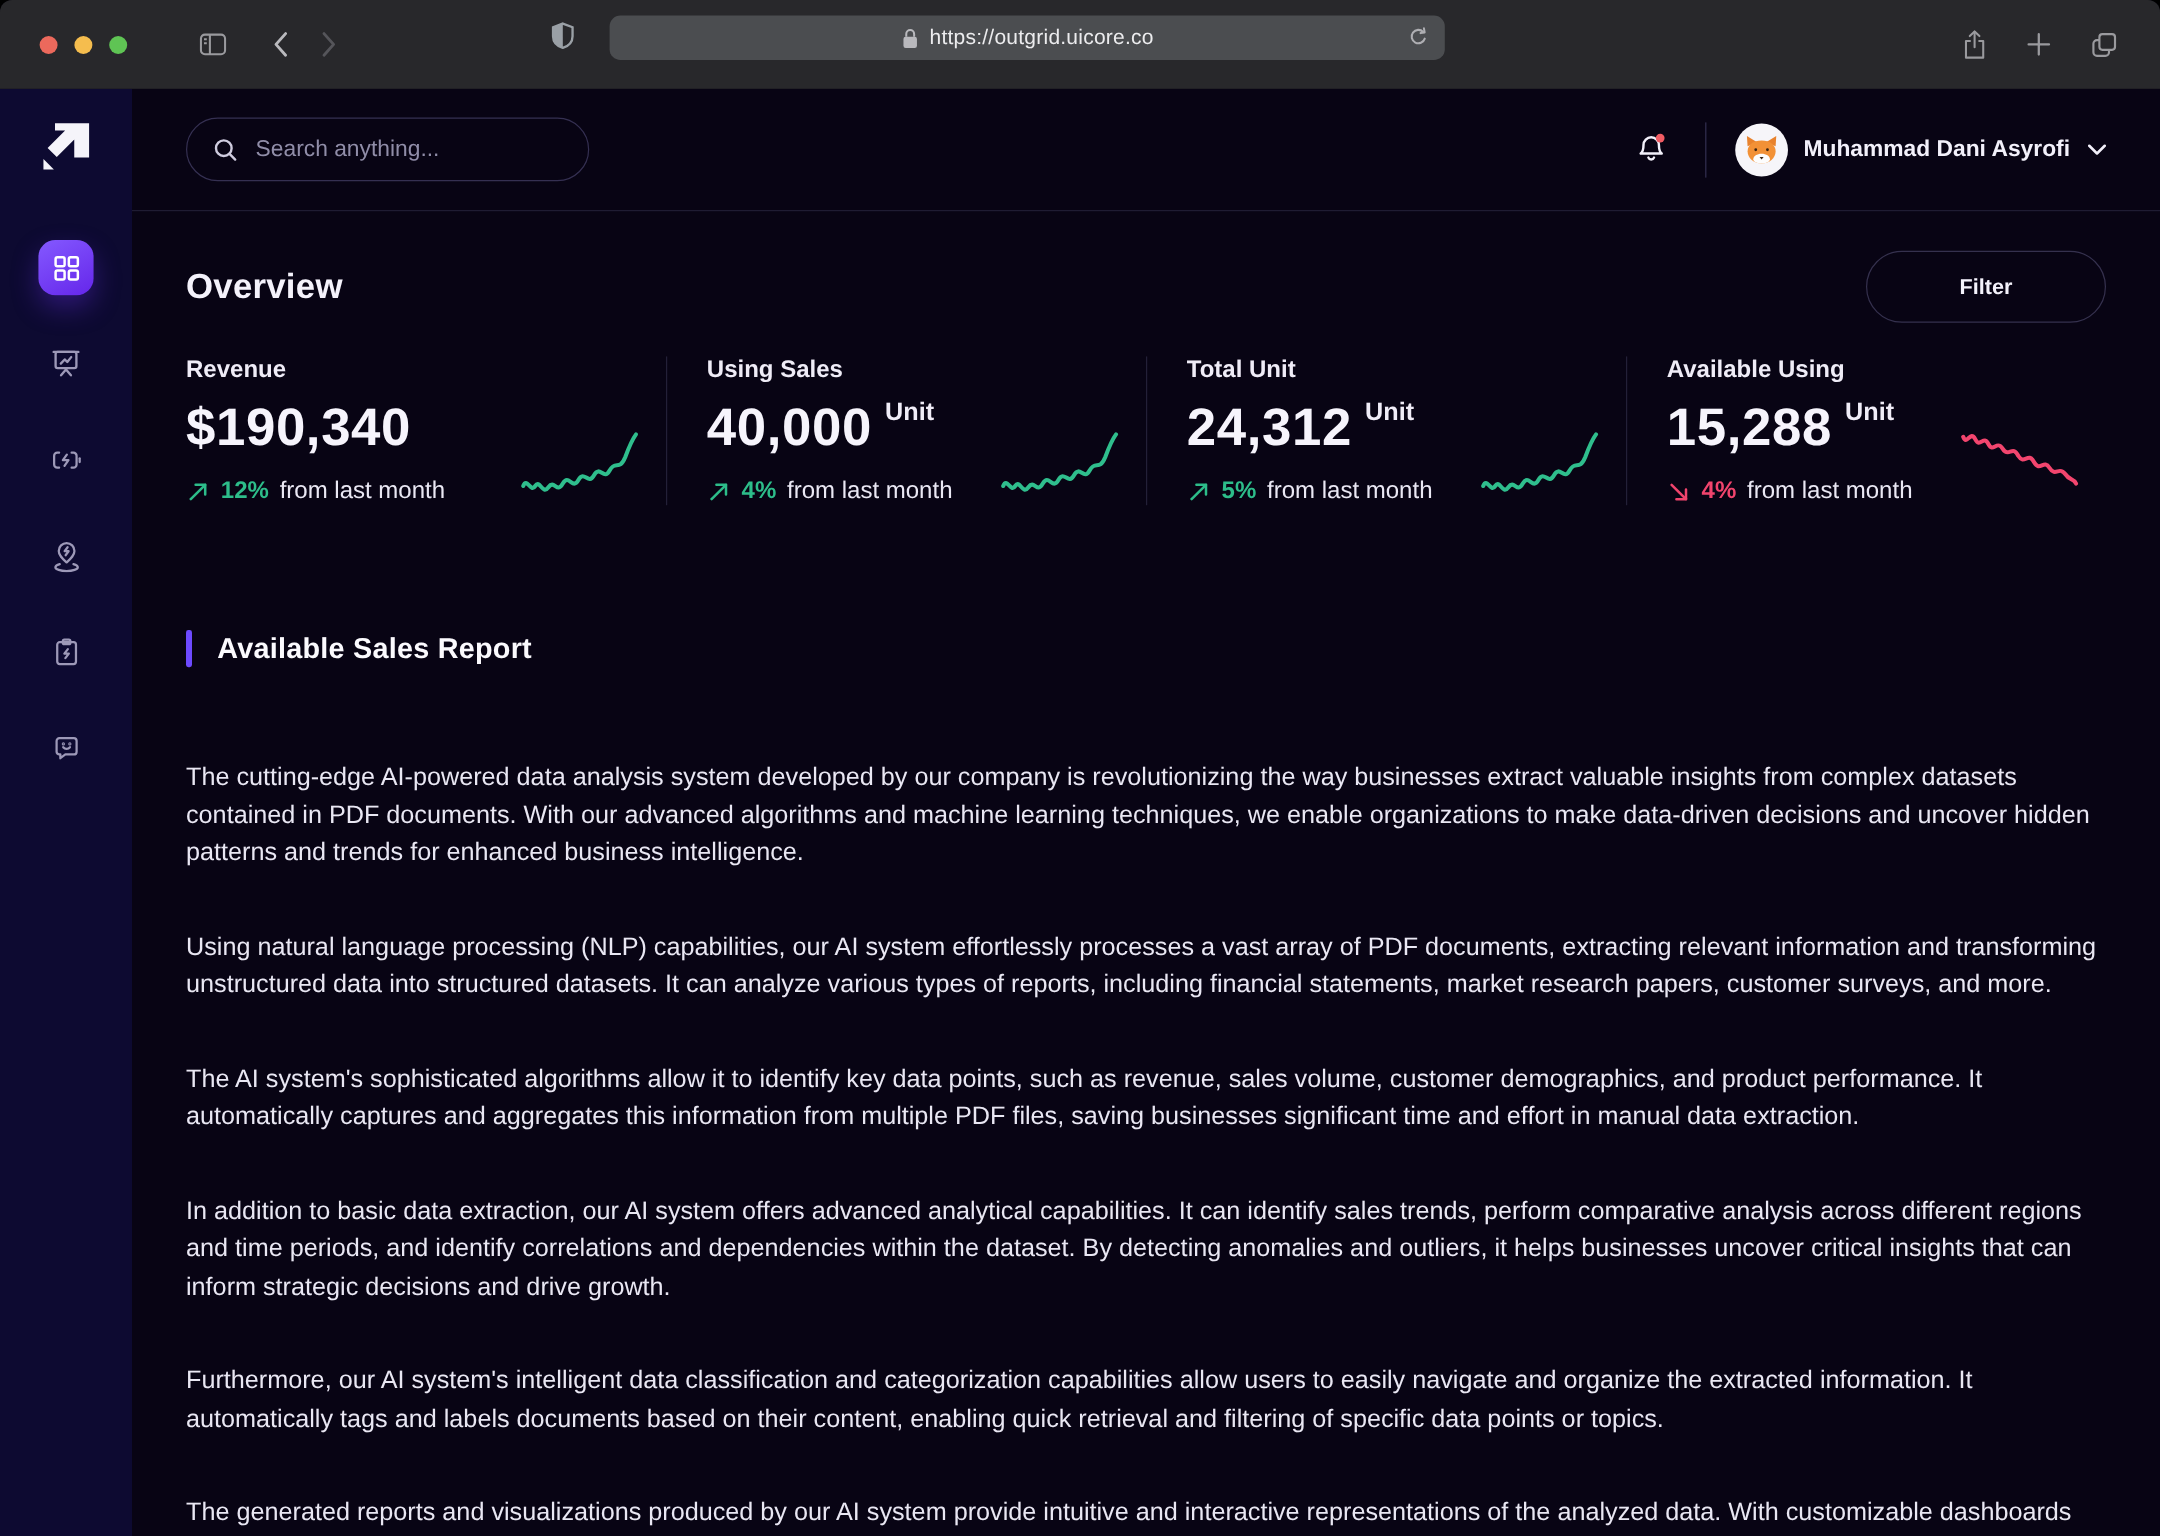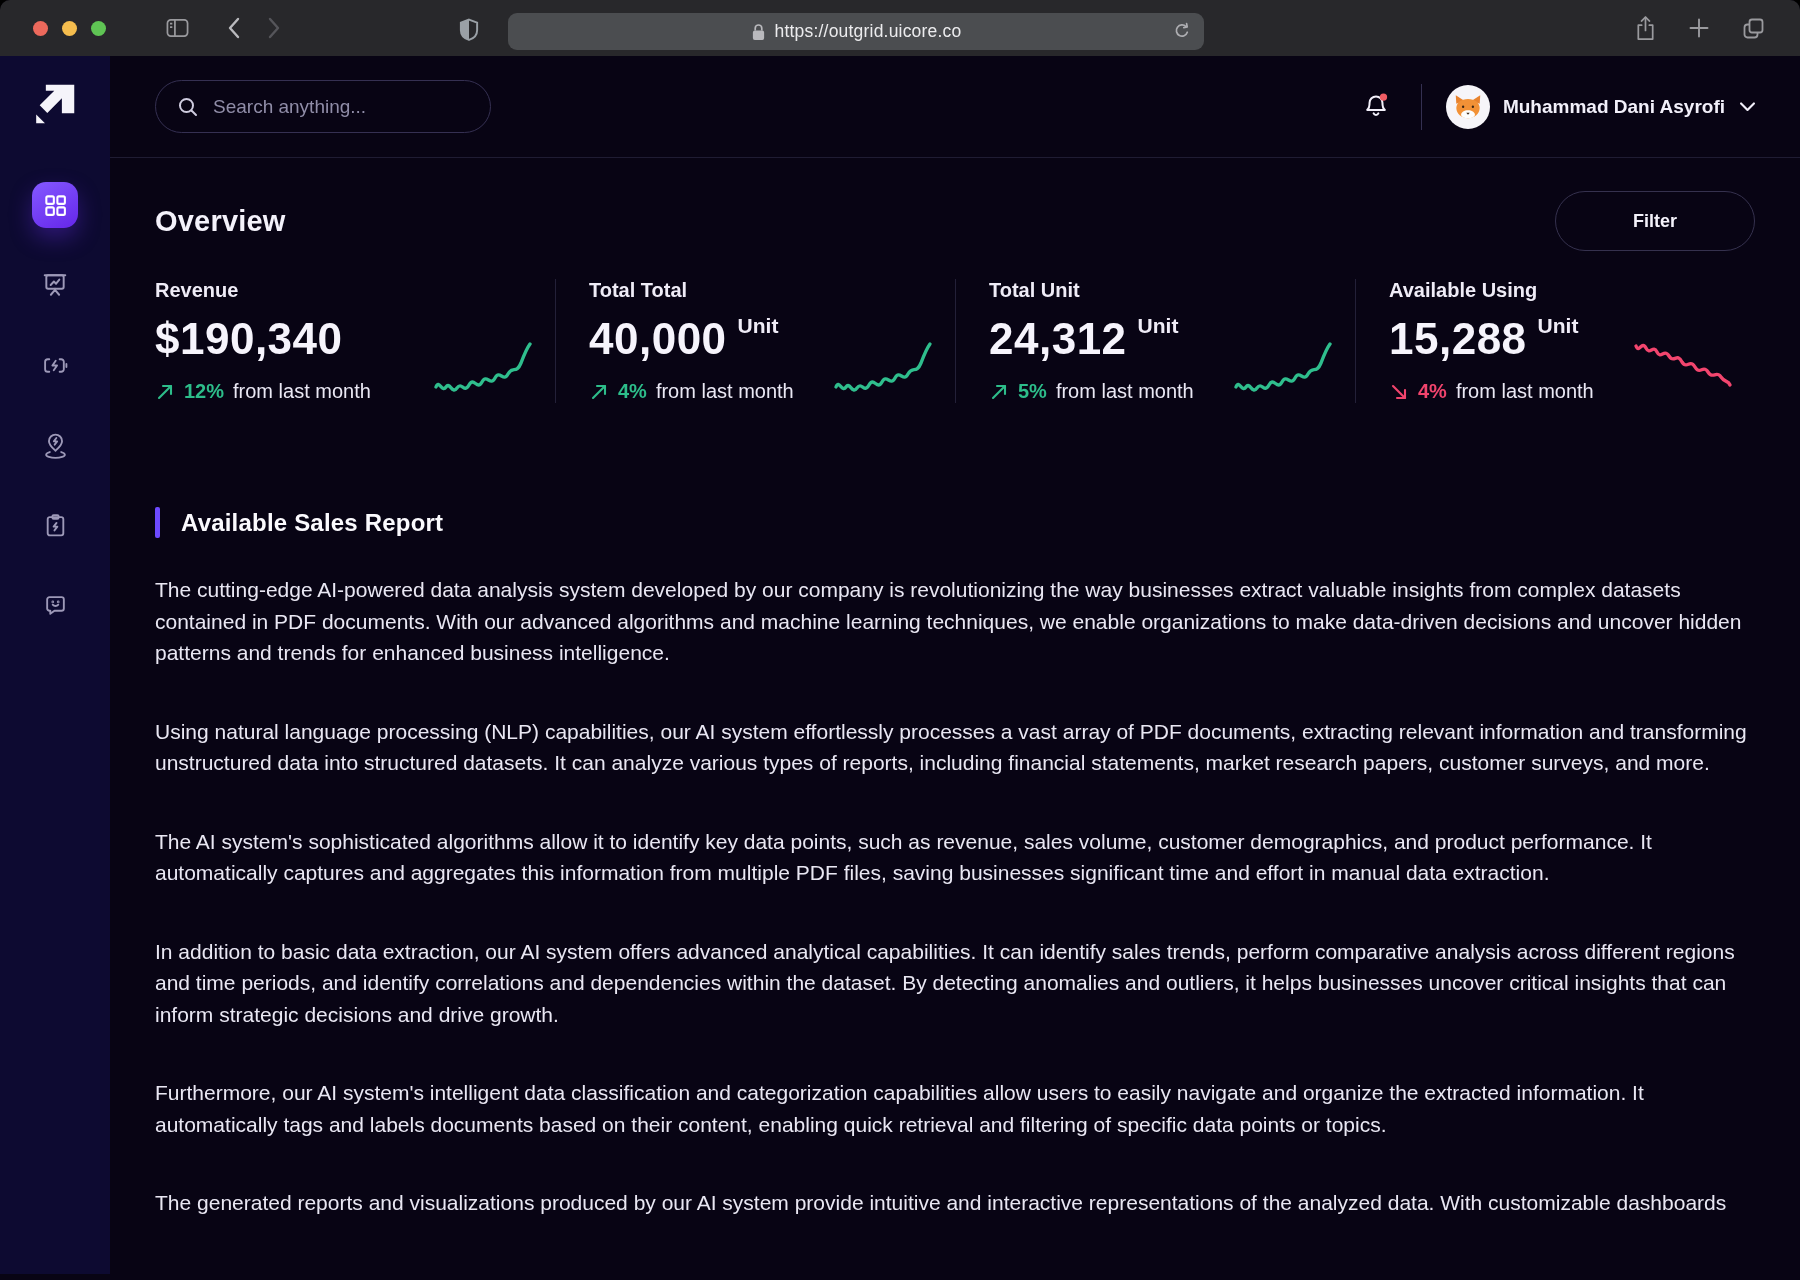--- a/index.html
+++ b/index.html
@@ -1,21 +1,21 @@
 <!DOCTYPE html>
 <html><head>
 <meta charset="utf-8">
 <style>
   * { margin:0; padding:0; box-sizing:border-box; }
   html,body { background:#000; }
   body { width:1800px; height:1280px; font-family:"Liberation Sans", sans-serif; overflow:hidden; }
   .window { width:1800px; height:1280px; border-radius:10px 10px 0 0; overflow:hidden; background:#080414; }
 
   
-  .chrome { height:56px; background:#28282b; display:flex; align-items:center; position:relative; }
+  .chrome { height:74px; background:#28282b; display:flex; align-items:center; position:relative; }
   .traffic { display:flex; gap:14px; margin-left:33px; }
   .traffic span { width:15px; height:15px; border-radius:50%; display:block; }
   .chrome-icon { color:#9a9a9e; display:flex; align-items:center; justify-content:center; background:none; border:none; cursor:default; }
   .toggle-btn { margin-left:60px; }
   .nav-arrows { display:flex; gap:26px; margin-left:38px; }
   .fwd { color:#55555a; }
   .shield-wrap { position:absolute; left:458px; top:18px; }
   .urlbar { position:absolute; left:508px; top:13px; width:696px; height:37px; background:#4b4d50; border-radius:9px; display:flex; align-items:center; justify-content:center; gap:9px; }
   .urlbar .url-text { color:#ececee; font-size:17.5px; letter-spacing:.2px; }
   .reload-btn { position:absolute; right:12px; top:8px; }
@@ -56,21 +56,21 @@
   .stat-value { color:#f6f4fc; font-size:44px; font-weight:800; letter-spacing:.5px; }
   .stat-unit { color:#efecf7; font-size:21px; font-weight:700; }
   .stat-delta { margin-top:16px; display:flex; align-items:center; gap:9px; font-size:20px; color:#eae8f4; }
   .pct-up { color:#2dbd8a; font-weight:700; }
   .pct-down { color:#f1446d; font-weight:600; }
   .spark { margin-top:58px; flex-shrink:0; }
 
   .report-head { display:flex; align-items:center; margin-top:104px; }
   .accent-bar { width:5px; height:31px; background:#6d4aff; border-radius:2px; margin-right:21px; }
   .report-title { color:#fbfafe; font-size:24px; font-weight:600; letter-spacing:.2px; }
-  .report-body { margin-top:36px; max-width:1610px; }
+  .report-body { margin-top:76px; max-width:1610px; }
   .report-body p { color:#e9e7f3; font-size:21px; line-height:31.5px; margin-bottom:47px; font-weight:400; }
 </style>
 </head>
 <body>
 
 <div class="window">
 
   <div class="chrome">
     <div class="traffic">
       <span style="background:#ec695c"></span>
@@ -259,21 +259,21 @@
                 <span>from last month</span>
               </div>
             </div>
             <svg class="spark" width="100" height="64" viewBox="0 0 100 64" fill="none" stroke="#2fbe8d" stroke-width="3.4" stroke-linecap="round">
               <path d="M3 50 C6 42,9 56,13 50 C17 44,19 58,24 51 C29 44,31 57,36 48 C41 39,44 54,49 45 C54 36,57 50,62 41 C67 32,70 46,75 37 C80 28,83 38,88 26 C91 18,94 11,97 7"></path>
             </svg>
           </div>
 
           <div class="stat">
             <div>
-              <div class="stat-label">Total Total</div>
+              <div class="stat-label">Using Sales</div>
               <div class="stat-value-row">
                 <span class="stat-value">40,000</span>
                 <span class="stat-unit">Unit</span>
               </div>
               <div class="stat-delta">
                 <svg width="20" height="20" viewBox="0 0 20 20" fill="none" stroke="#2dbd8a" stroke-width="2.1" stroke-linecap="round" stroke-linejoin="round">
                     <path d="M4 16L16 4"></path>
                     <path d="M8 4h8v8"></path>
                   </svg>
                 <span class="pct-up">4%</span>

